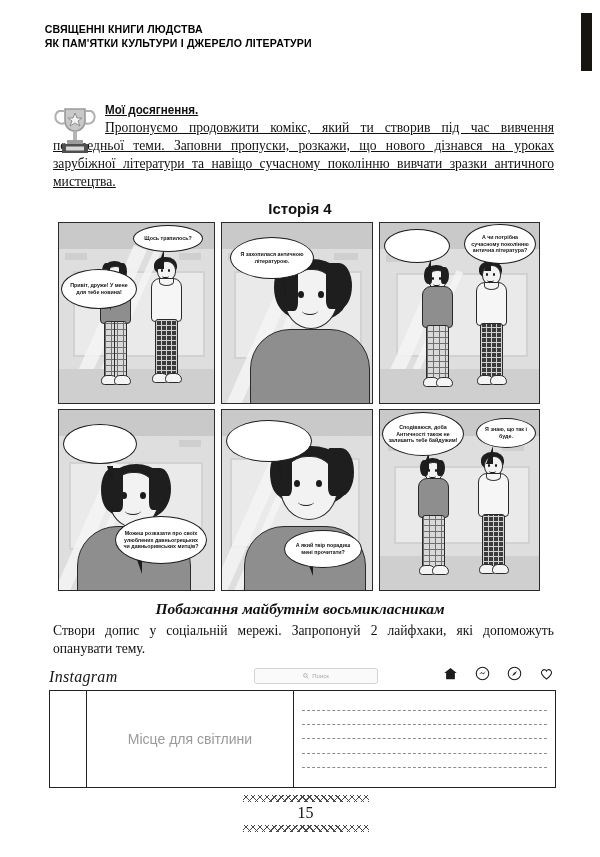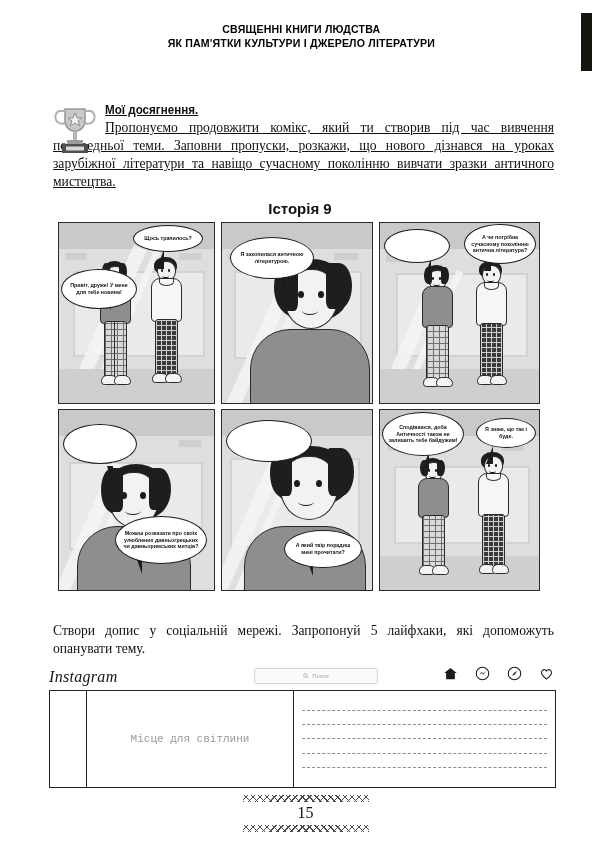--- a/index.html
+++ b/index.html
@@ -10,21 +10,21 @@
     font-family:"Liberation Serif", serif;
     color:#111;
     position:relative;
     overflow:hidden;
   }
   .page{position:absolute;inset:0;}
 
   
   .runhead{
     position:absolute;top:22px;left:0;right:42px;
-    text-align:center;
+    text-align:left;
     font-family:"Liberation Sans", sans-serif;
     font-weight:bold;
     font-size:11.5px;
     letter-spacing:.2px;
     line-height:1.25;
     color:#000;
   }
   .runhead div{white-space:nowrap;transform:scaleX(.92);transform-origin:right center;}
   .edge-tab{
     position:absolute;top:13px;right:8px;
@@ -196,22 +196,22 @@
   .ig-table{
     display:flex;
     border:1.8px solid #222;
     height:98px;
     box-sizing:border-box;
   }
   .cell-narrow{width:36px;border-right:1.5px solid #222;}
   .cell-photo{
     width:206px;border-right:1.8px solid #222;
     display:flex;align-items:center;justify-content:center;
-    font-family:Liberation Mono, monospace;
-    font-size:11px;color:#9a9a9a;
+    font-family:Liberation Sans, sans-serif;
+    font-size:14px;color:#9a9a9a;
   }
   .cell-lines{
     flex:1;display:flex;flex-direction:column;
     justify-content:space-evenly;
     padding:6px 8px;box-sizing:border-box;
   }
   .wline{
     height:0;border-top:1.3px dashed #8d8d8d;
   }
 
@@ -249,21 +249,21 @@
       <polygon points="22,8 24,13 29,13 25,16 27,21 22,18 17,21 19,16 15,13 20,13" fill="#f5f5f5" stroke="#8e8e8e" stroke-width="1"></polygon>
       <rect x="20" y="26" width="4" height="9" fill="#b5b5b5"></rect>
       <rect x="14" y="35" width="16" height="4" fill="#9d9d9d"></rect>
       <rect x="9" y="39" width="26" height="9" fill="#4f4f4f"></rect>
       <rect x="13" y="41.5" width="18" height="4" fill="#d8d8d8"></rect>
     </svg>
     <div class="intro-head">Мої досягнення.</div>
     <div class="intro-p"><span class="ind"></span><span>Пропонуємо продовжити комікс, який ти створив під час вивчення попередньої теми. Заповни пропуски, розкажи, що нового дізнався на уроках зарубіжної літератури та навіщо сучасному поколінню вивчати зразки античного мистецтва.</span></div>
   </div>
 
-  <div class="story-title">Історія 9</div>
+  <div class="story-title">Історія 4</div>
 
   <div class="comic">
 
     <div class="comic-row">
 
       <div class="panel p-w1">
         <div class="bg-sky"></div>
         <div class="awning"></div>
         <div class="wall"></div>
         <div class="window-lg" style="left:14px;top:48px;width:128px;height:82px;"></div>
@@ -472,21 +472,22 @@
 
         <div class="tail" style="left:42px;top:42px;border-width:0 0 18px 7px;border-color:transparent transparent #1c1c1c transparent;"></div>
         <div class="bub" style="left:2px;top:2px;width:82px;height:44px;">Сподіваюся, доба Античності також не залишить тебе байдужим!</div>
 
         <div class="tail" style="left:106px;top:36px;border-width:0 0 18px 7px;border-color:transparent transparent #1c1c1c transparent;"></div>
         <div class="bub" style="left:96px;top:8px;width:60px;height:30px;">Я знаю, що так і буде.</div>
       </div>
     </div>
   </div>
 
-  <div class="wishes-p">Створи допис у соціальній мережі. Запропонуй 5 лайфхаки, які допоможуть опанувати тему.</div>
+  <div class="wishes-title">Побажання майбутнім восьмикласникам</div>
+  <div class="wishes-p">Створи допис у соціальній мережі. Запропонуй 2 лайфхаки, які допоможуть опанувати тему.</div>
 
   <div class="ig">
     <div class="ig-bar">
       <span class="ig-logo">Instagram</span>
 
       <div class="ig-search">
         <svg width="6" height="6" viewBox="0 0 10 10">
           <circle cx="4" cy="4" r="3" fill="none" stroke="#a8a8a8" stroke-width="1.4"></circle>
           <line x1="6.2" y1="6.2" x2="9" y2="9" stroke="#a8a8a8" stroke-width="1.4"></line>
         </svg>

